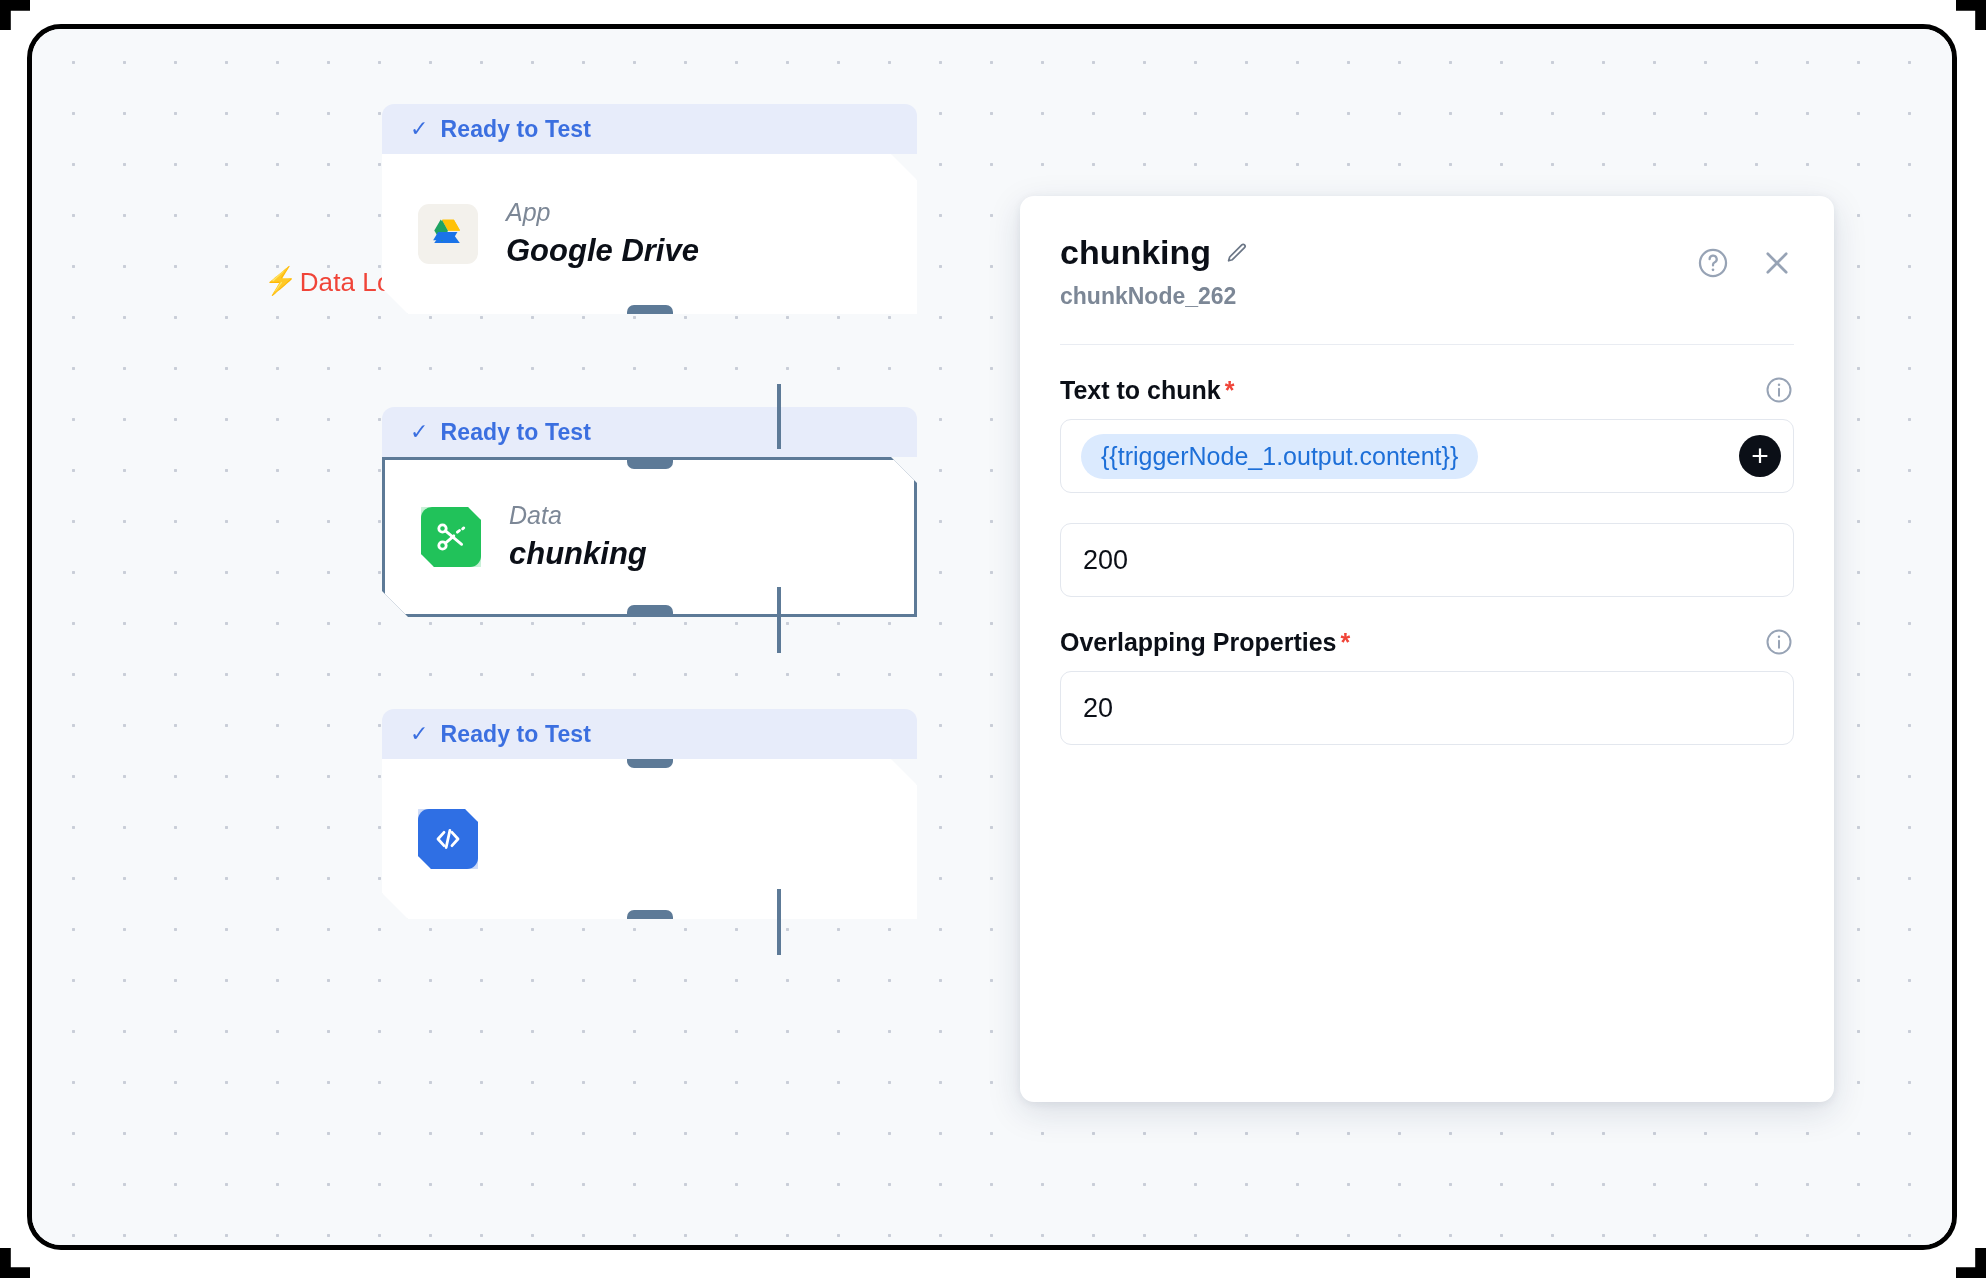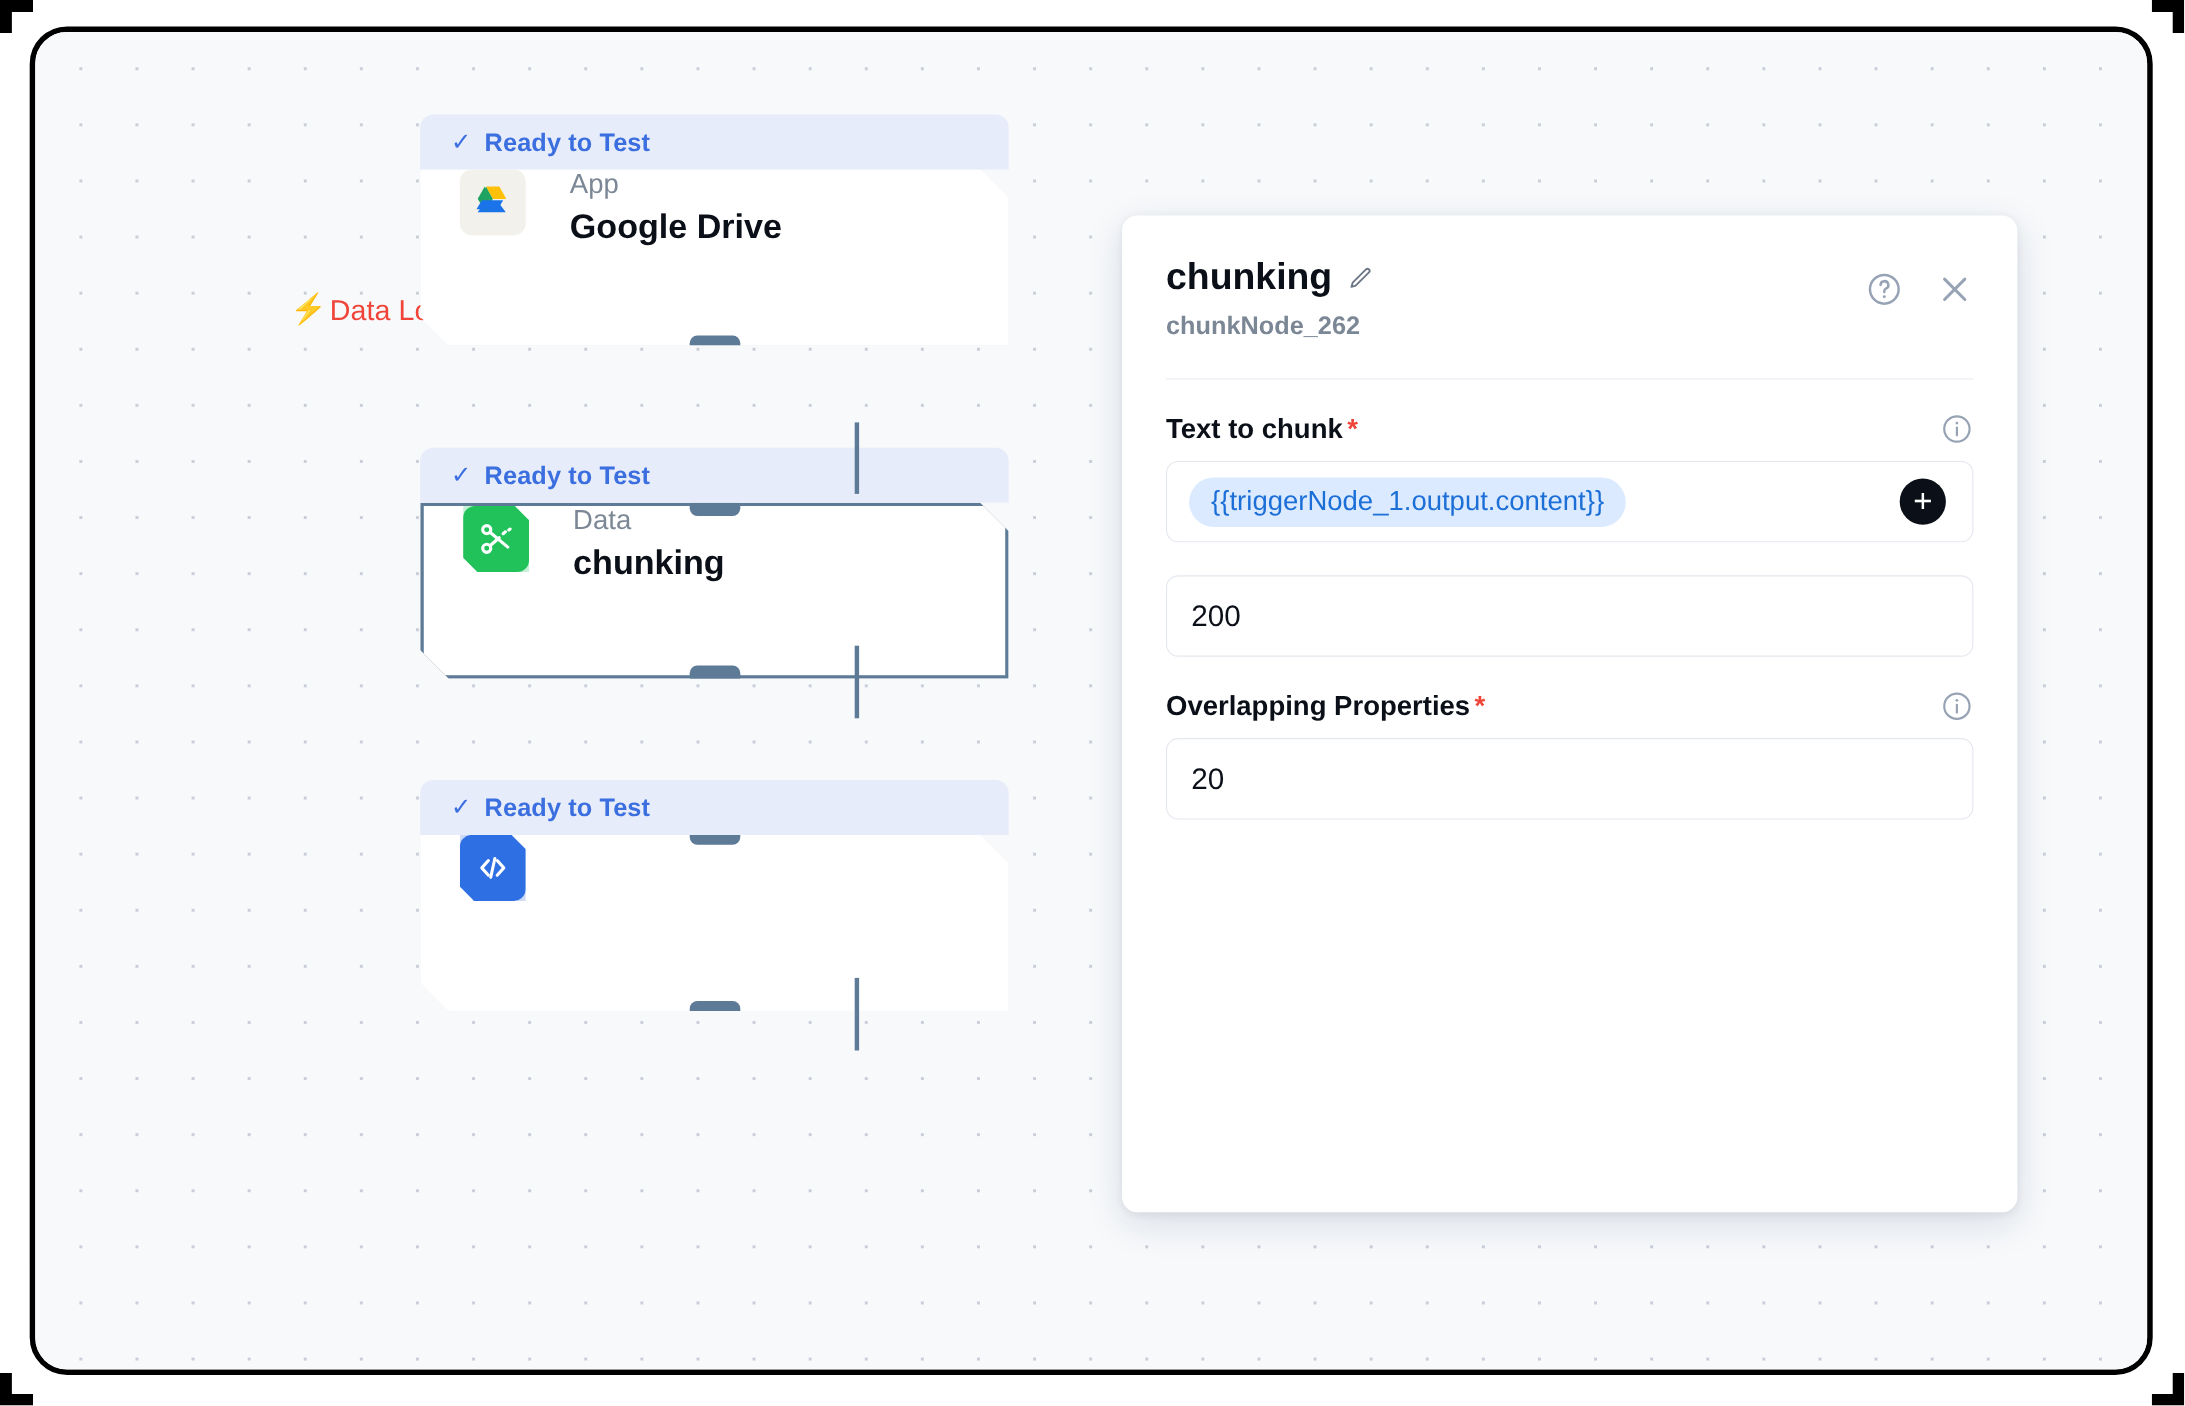--- a/index.html
+++ b/index.html
@@ -98,26 +98,27 @@
     font-weight: 400;
     color: #3b6fe0;
     line-height: 1;
   }
 
   .node-body {
     position: relative;
     height: 160px;
     background: #ffffff;
     display: flex;
-    align-items: flex-start;
-    gap: 40px;
+    align-items: center;
+    gap: 28px;
     padding: 0 36px;
     box-sizing: border-box;
     clip-path: polygon(0 0, calc(100% - 26px) 0, 100% 26px, 100% 100%, 26px 100%, 0 calc(100% - 26px));
     box-shadow: 0 5px 14px rgba(24, 39, 75, 0.09);
+    font-style: italic;
   }
   .node.selected .node-body {
     background:
       linear-gradient(#ffffff, #ffffff) padding-box,
       linear-gradient(#5d7a97, #5d7a97) border-box;
     border: 3px solid #5d7a97;
     box-shadow: none;
   }
 
   .node-icon {
@@ -241,21 +242,21 @@
   .field-label .req { color: #f04438; font-weight: 700; margin-left: 4px; }
   .info-icon { color: #97a3b5; display: flex; }
 
   .token-box {
     border: 1.5px solid #e3e7ee;
     border-radius: 11px;
     min-height: 74px;
     display: flex;
     align-items: center;
     justify-content: space-between;
-    padding: 0 24px 0 20px;
+    padding: 0 12px 0 20px;
     box-sizing: border-box;
     background: #ffffff;
   }
   .token-pill {
     background: #dbeafe;
     color: #1d6fd8;
     font-size: 25px;
     border-radius: 999px;
     padding: 8px 20px;
     white-space: nowrap;

